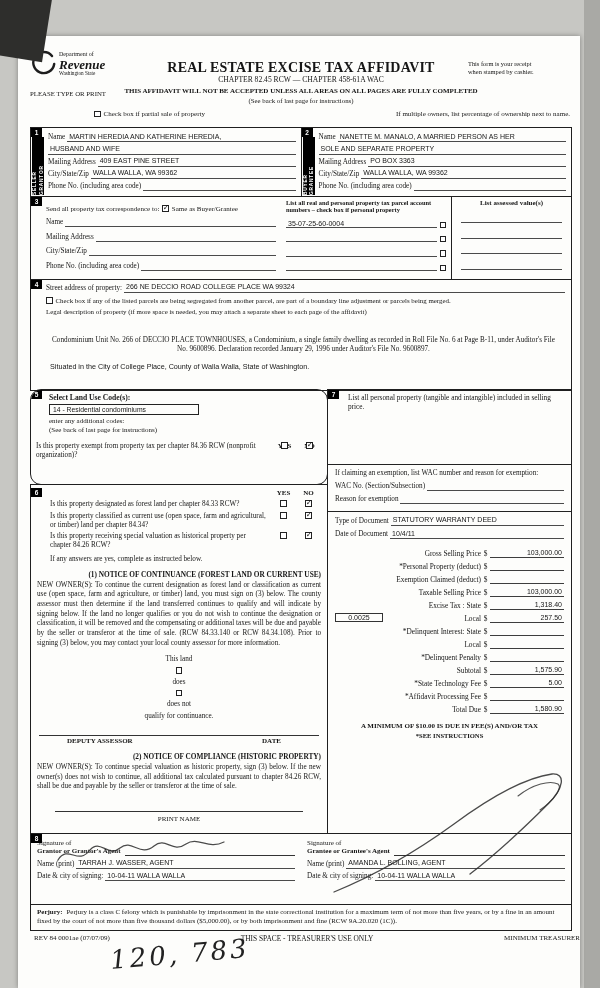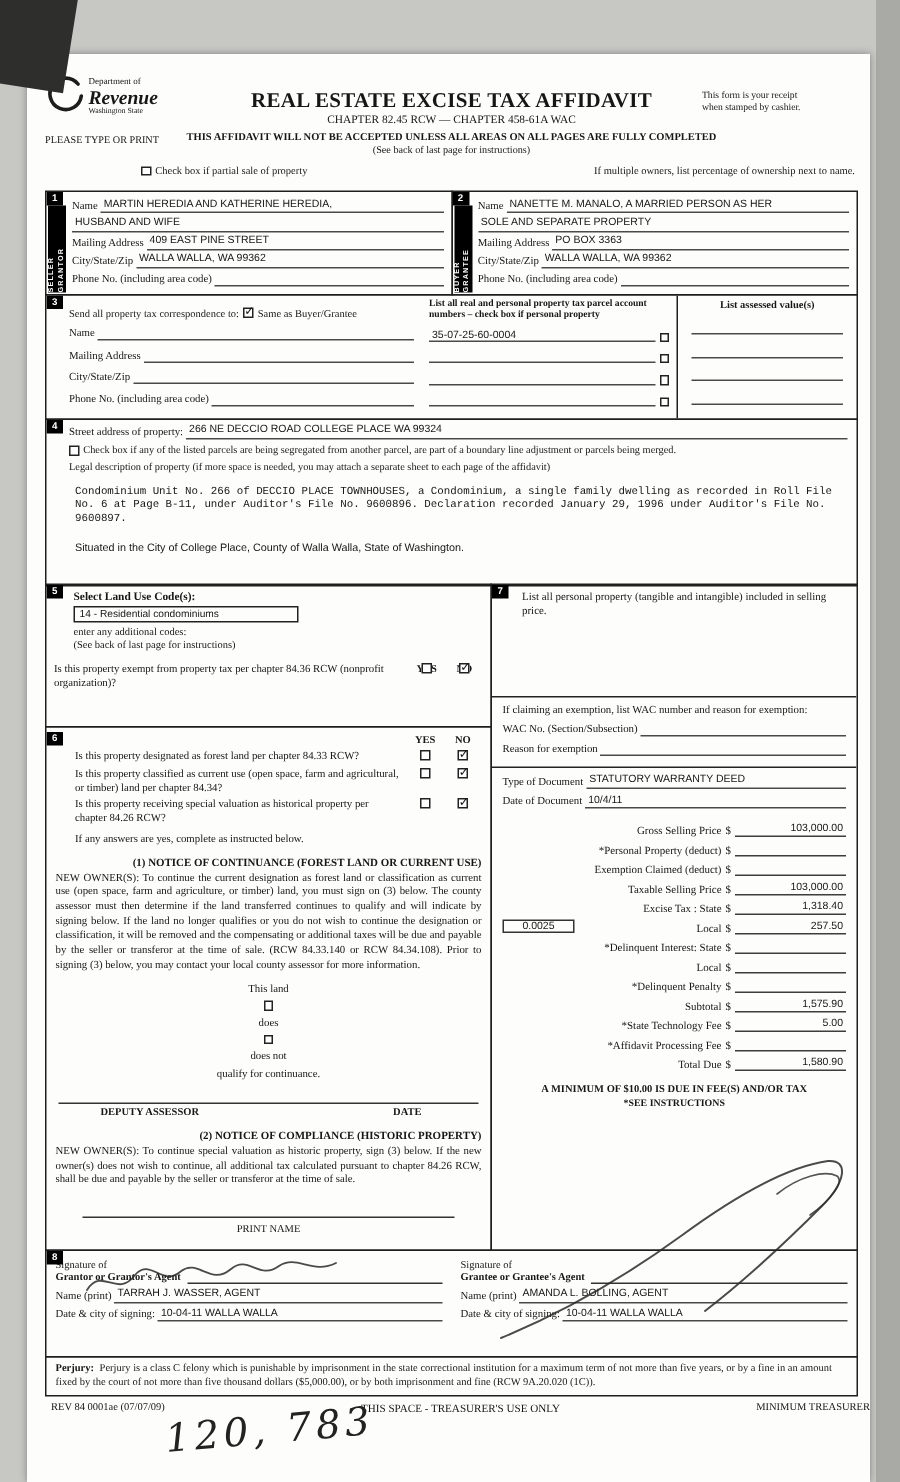--- a/index.html
+++ b/index.html
@@ -73,27 +73,27 @@
   .s3c { flex:1; border-left:1px solid #1f1f1f; padding:2px 6px; display:flex; flex-direction:column; }
   .s3c-head { font-size:7px; font-weight:bold; text-align:center; }
   .alist { flex:1; display:flex; flex-direction:column; justify-content:space-evenly; }
   .alist .aline { border-bottom:1px solid #4a4a4a; height:9px; margin:0 3px; }
 
   
   .s4 { height:112px; padding:3px 6px 3px 15px; }
   .s4row { margin-top:2px; }
   .seg { display:flex; gap:3px; align-items:center; font-size:6.9px; margin-top:4px; }
   .legal-lbl { font-size:6.9px; margin-top:4px; }
-  .legal-text { font-family:Liberation Mono, monospace; font-size:7.2px; line-height:1.3; margin:9px 8px 0 4px; }
+  .legal-text { font-family:Liberation Serif, serif; font-size:7.2px; line-height:1.3; margin:21px 8px 0 4px;text-align:center; }
   .situated { font-family:"Liberation Sans", sans-serif; font-size:7.2px; margin:8px 0 0 4px; }
 
   
   .cols { display:flex; margin-top:-1px; }
   .colL { width:298px; }
-  .s5 { height:96px; padding:3px 5px; }
+  .s5 { height:96px; padding:3px 5px;border-radius:11px; }
   .s6 { height:350px; padding:3px 6px; }
   .colR { flex:1; margin-left:-1px; height:445px; padding:3px 7px; }
 
   .yn { width:25px; text-align:center; flex:none; }
   .s5-title { margin-left:13px; font-weight:bold; font-size:7.6px; }
   .codebox { margin:2px 0 0 13px; width:150px; border:1px solid #222; font-family:"Liberation Sans", sans-serif; font-size:6.8px; padding:1px 3px; }
   .s5-addl { margin:2px 0 0 13px; font-size:7px; }
   .s5-seeback { margin:1px 0 0 13px; font-size:7px; }
   .s5-ynhead { position:absolute; right:5px; top:52px; display:flex; font-size:7px; font-weight:bold; }
   .s5-q { display:flex; margin-top:8px; font-size:7.2px; line-height:1.2; }

